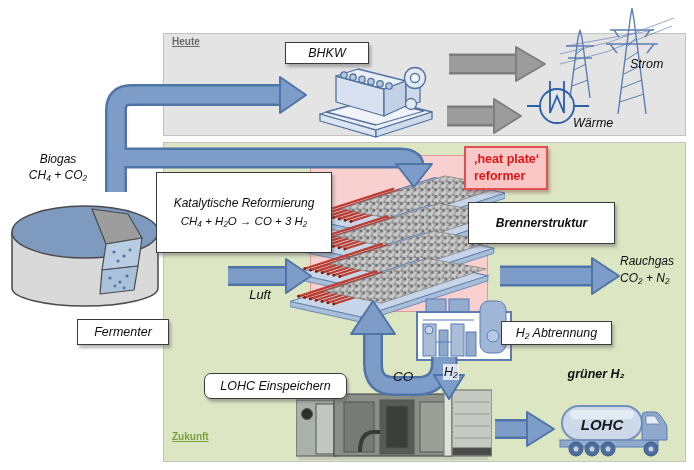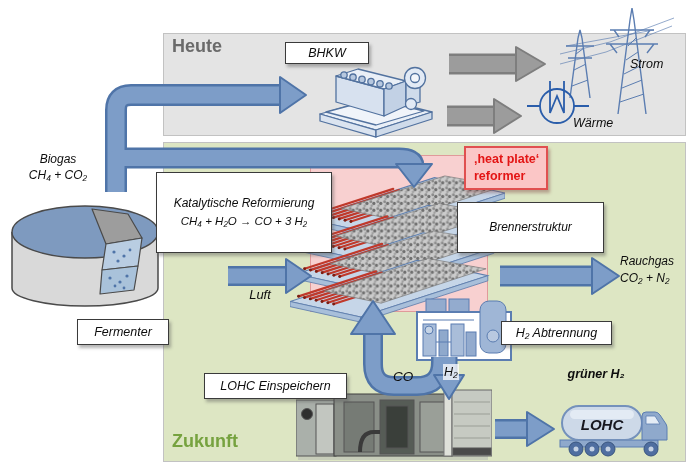--- a/index.html
+++ b/index.html
@@ -9,21 +9,21 @@
   .section-box{border:1px solid #c2c2c2;box-sizing:border-box;}
   .today-bg{background:#e4e4e4;}
   .future-bg{background:#dde6c3;}
   .pink-bg{background:#f8d0d0;border:1px solid #e09a9a;box-sizing:border-box;}
   .wbox{background:#ffffff;border:1.4px solid #3a3a3a;box-sizing:border-box;
         box-shadow:2px 3px 3px rgba(90,90,90,.45);
         display:flex;flex-direction:column;align-items:center;justify-content:center;
         font-style:italic;color:#0d0d0d;}
   .lbl{font-style:italic;color:#0d0d0d;line-height:1.3;}
   .bold{font-weight:bold;}
-  .section-title{font-weight:bold;font-size:18px;font-style:normal;}
+  .section-title{font-weight:bold;font-size:10px;font-style:normal;text-decoration:underline;}
   .heat-plate{background:#fbc6c6;border:2px solid #e05050;box-sizing:border-box;
               box-shadow:2px 3px 3px rgba(120,60,60,.4);
               color:#e31515;font-weight:bold;font-size:12.5px;line-height:1.35;
               display:flex;flex-direction:column;justify-content:center;padding-left:8px;}
   svg{display:block;}
   .eq{font-size:11.5px;line-height:1.55;}
   .boxtitle{font-size:12px;line-height:1.55;}
 </style>
 </head>
 <body>
@@ -263,39 +263,39 @@
   <div class="abs wbox" style="left:156px;top:172px;width:176px;height:81px;">
     <div class="boxtitle">Katalytische Reformierung</div>
     <div class="eq">CH₄ + H₂O → CO + 3 H₂</div>
   </div>
 
   <div class="abs heat-plate" style="left:464px;top:146px;width:84px;height:44px;">
     <div>‚heat plate‘</div>
     <div>reformer</div>
   </div>
 
-  <div class="abs wbox" style="left:457px;top:202px;width:147px;height:51px;">
+  <div class="abs wbox" style="left:468px;top:202px;width:147px;height:42px;font-weight:bold;">
     <div class="boxtitle">Brennerstruktur</div>
   </div>
 
   <div class="abs lbl" style="left:620px;top:253px;font-size:12px;line-height:1.45;">
     <div>Rauchgas</div>
     <div>CO₂ + N₂</div>
   </div>
 
   <div class="abs lbl" style="left:230px;top:287px;width:60px;text-align:center;font-size:13px;">Luft</div>
 
   <div class="abs wbox" style="left:501px;top:321px;width:111px;height:24px;font-size:12.5px;">
     <span>H₂ Abtrennung</span>
   </div>
 
   <div class="abs lbl" style="left:393px;top:368px;font-size:13.5px;">CO</div>
   <div class="abs lbl" style="left:443px;top:364px;font-size:12.5px;background:rgba(255,255,255,0.75);padding:0 1px;">H₂</div>
 
-  <div class="abs wbox" style="left:204px;top:373px;width:143px;height:26px;font-size:12.5px;">
+  <div class="abs wbox" style="left:204px;top:373px;width:143px;height:26px;font-size:12.5px;border-radius:7px;">
     <span>LOHC Einspeichern</span>
   </div>
 
   <div class="abs lbl bold" style="left:541px;top:366px;width:110px;text-align:center;font-size:12.5px;line-height:1.3;">
     <div>grüner H₂</div>
   </div>
 
 </div>
 
 </body></html>

